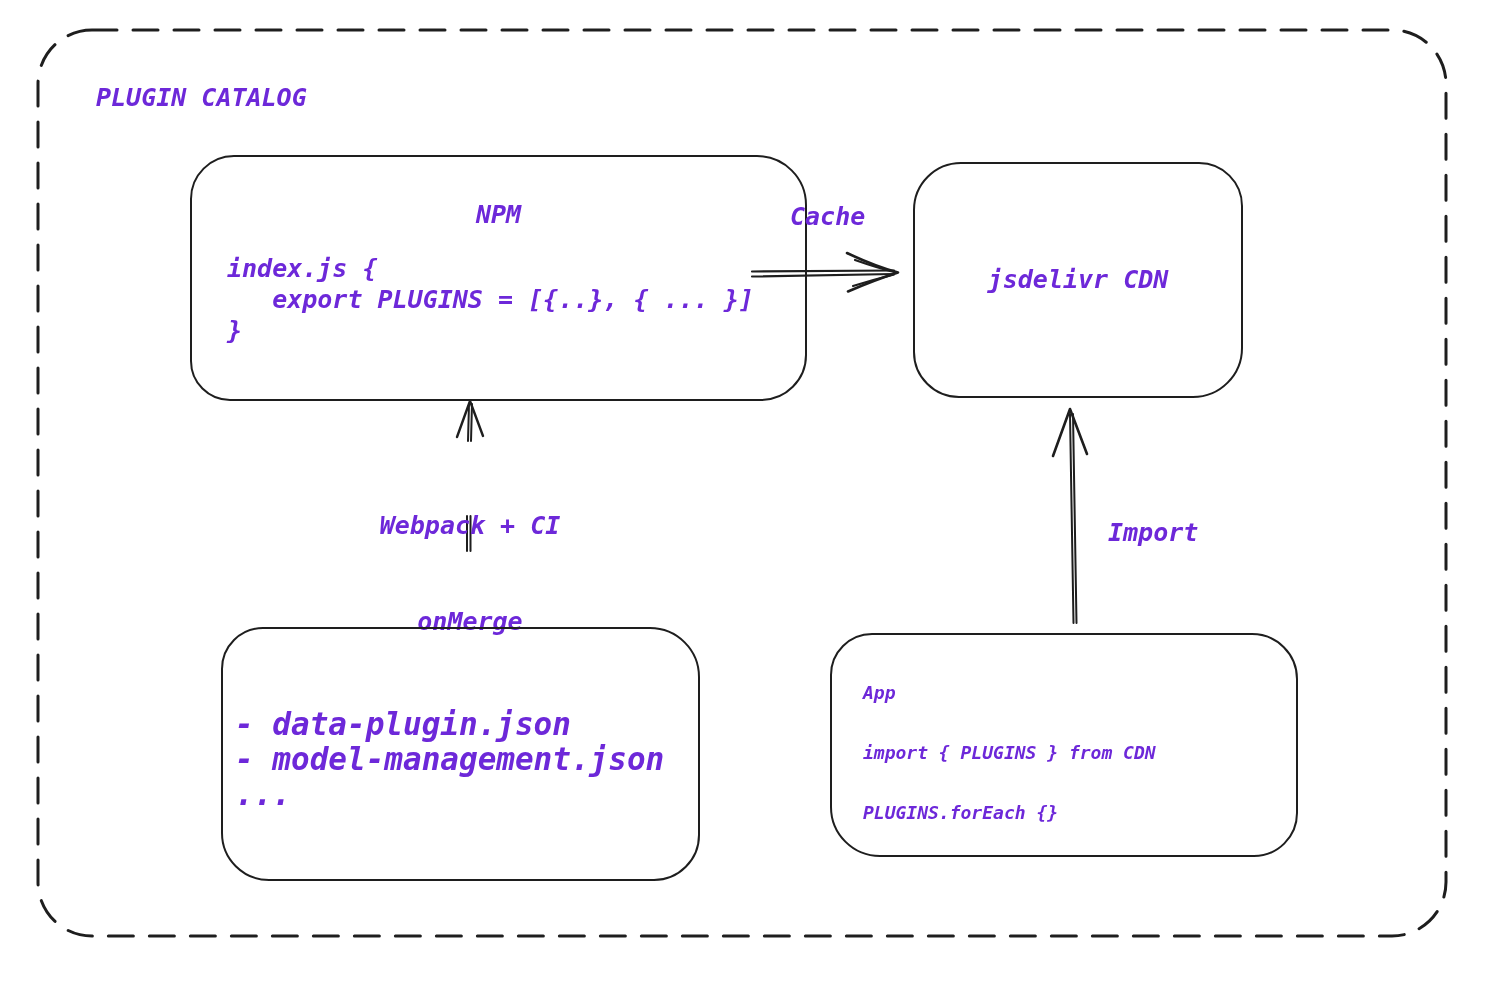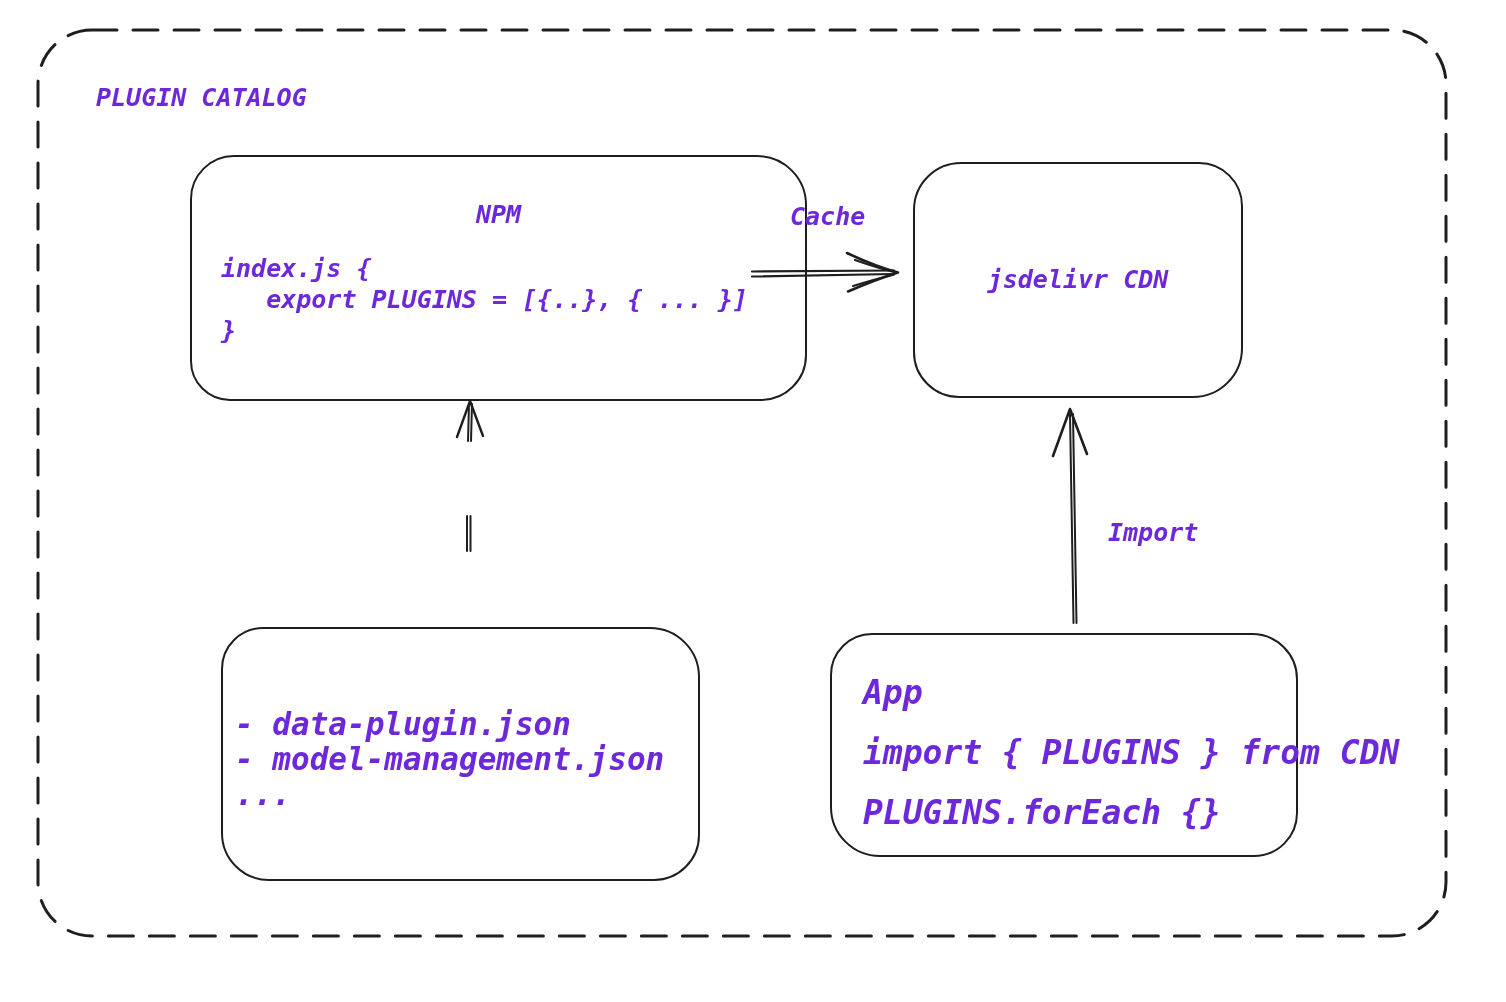--- a/index.html
+++ b/index.html
@@ -51,40 +51,40 @@
     left: 190px; top: 155px; width: 617px; height: 246px;
     border-radius: 44px 50px 46px 40px;
   }
   .npm-title {
     position: absolute; left: 0; right: 0; top: 42px;
     text-align: center;
   }
   .npm-code {
     position: absolute; left: 29px; top: 96px;
   }
-  .npm-code > div { font-size: 25px; line-height: 31px; font-weight: 600; white-space: pre; }
+  .npm-code > div { font-size: 25px; line-height: 31px; font-weight: 600; white-space: pre; margin-left: 6px; }
   .cdn-box {
     left: 913px; top: 162px; width: 330px; height: 236px;
     border-radius: 48px 44px 50px 46px;
     display: flex; align-items: center; justify-content: center;
   }
   .repo-box {
     left: 221px; top: 627px; width: 479px; height: 254px;
     border-radius: 42px 50px 46px 48px;
   }
   .repo-list {
     position: absolute; left: 12px; top: 78px;
   }
   .repo-list > div { font-size: 31px; line-height: 35px; font-weight: 600; white-space: pre; }
   .app-box {
     left: 830px; top: 633px; width: 468px; height: 224px;
     border-radius: 42px 46px 44px 50px;
   }
   .app-content { position: absolute; left: 31px; top: 42px; }
-  .app-content > div { font-size: 33px; line-height: 32px; font-weight: 600; white-space: pre; }
+  .app-content > div { font-size: 18px; line-height: 32px; font-weight: 600; white-space: pre; }
   .app-line-gap { margin-top: 28px; }
   .title-label { left: 96px; top: 82px; }
   .cache-label { left: 790px; top: 201px; }
   .build-label { left: 340px; top: 446px; width: 260px; text-align: center; }
   .repo-title-label { left: 290px; top: 570px; }
   .import-label { left: 1108px; top: 517px; }
 </style>
 </head>
 <body>
 
@@ -120,20 +120,24 @@
       <div>}</div>
     </div>
   </div>
 
   <div class="txt cache-label">Cache</div>
 
   <div class="box cdn-box">
     <div class="inner-title">jsdelivr CDN</div>
   </div>
 
+  <div class="txt build-label">
+    <div>Webpack + CI</div>
+    <div>onMerge</div>
+  </div>
 
 
   <div class="box repo-box">
     <div class="repo-list">
       <div>- data-plugin.json</div>
       <div>- model-management.json</div>
       <div>...</div>
     </div>
   </div>
 

